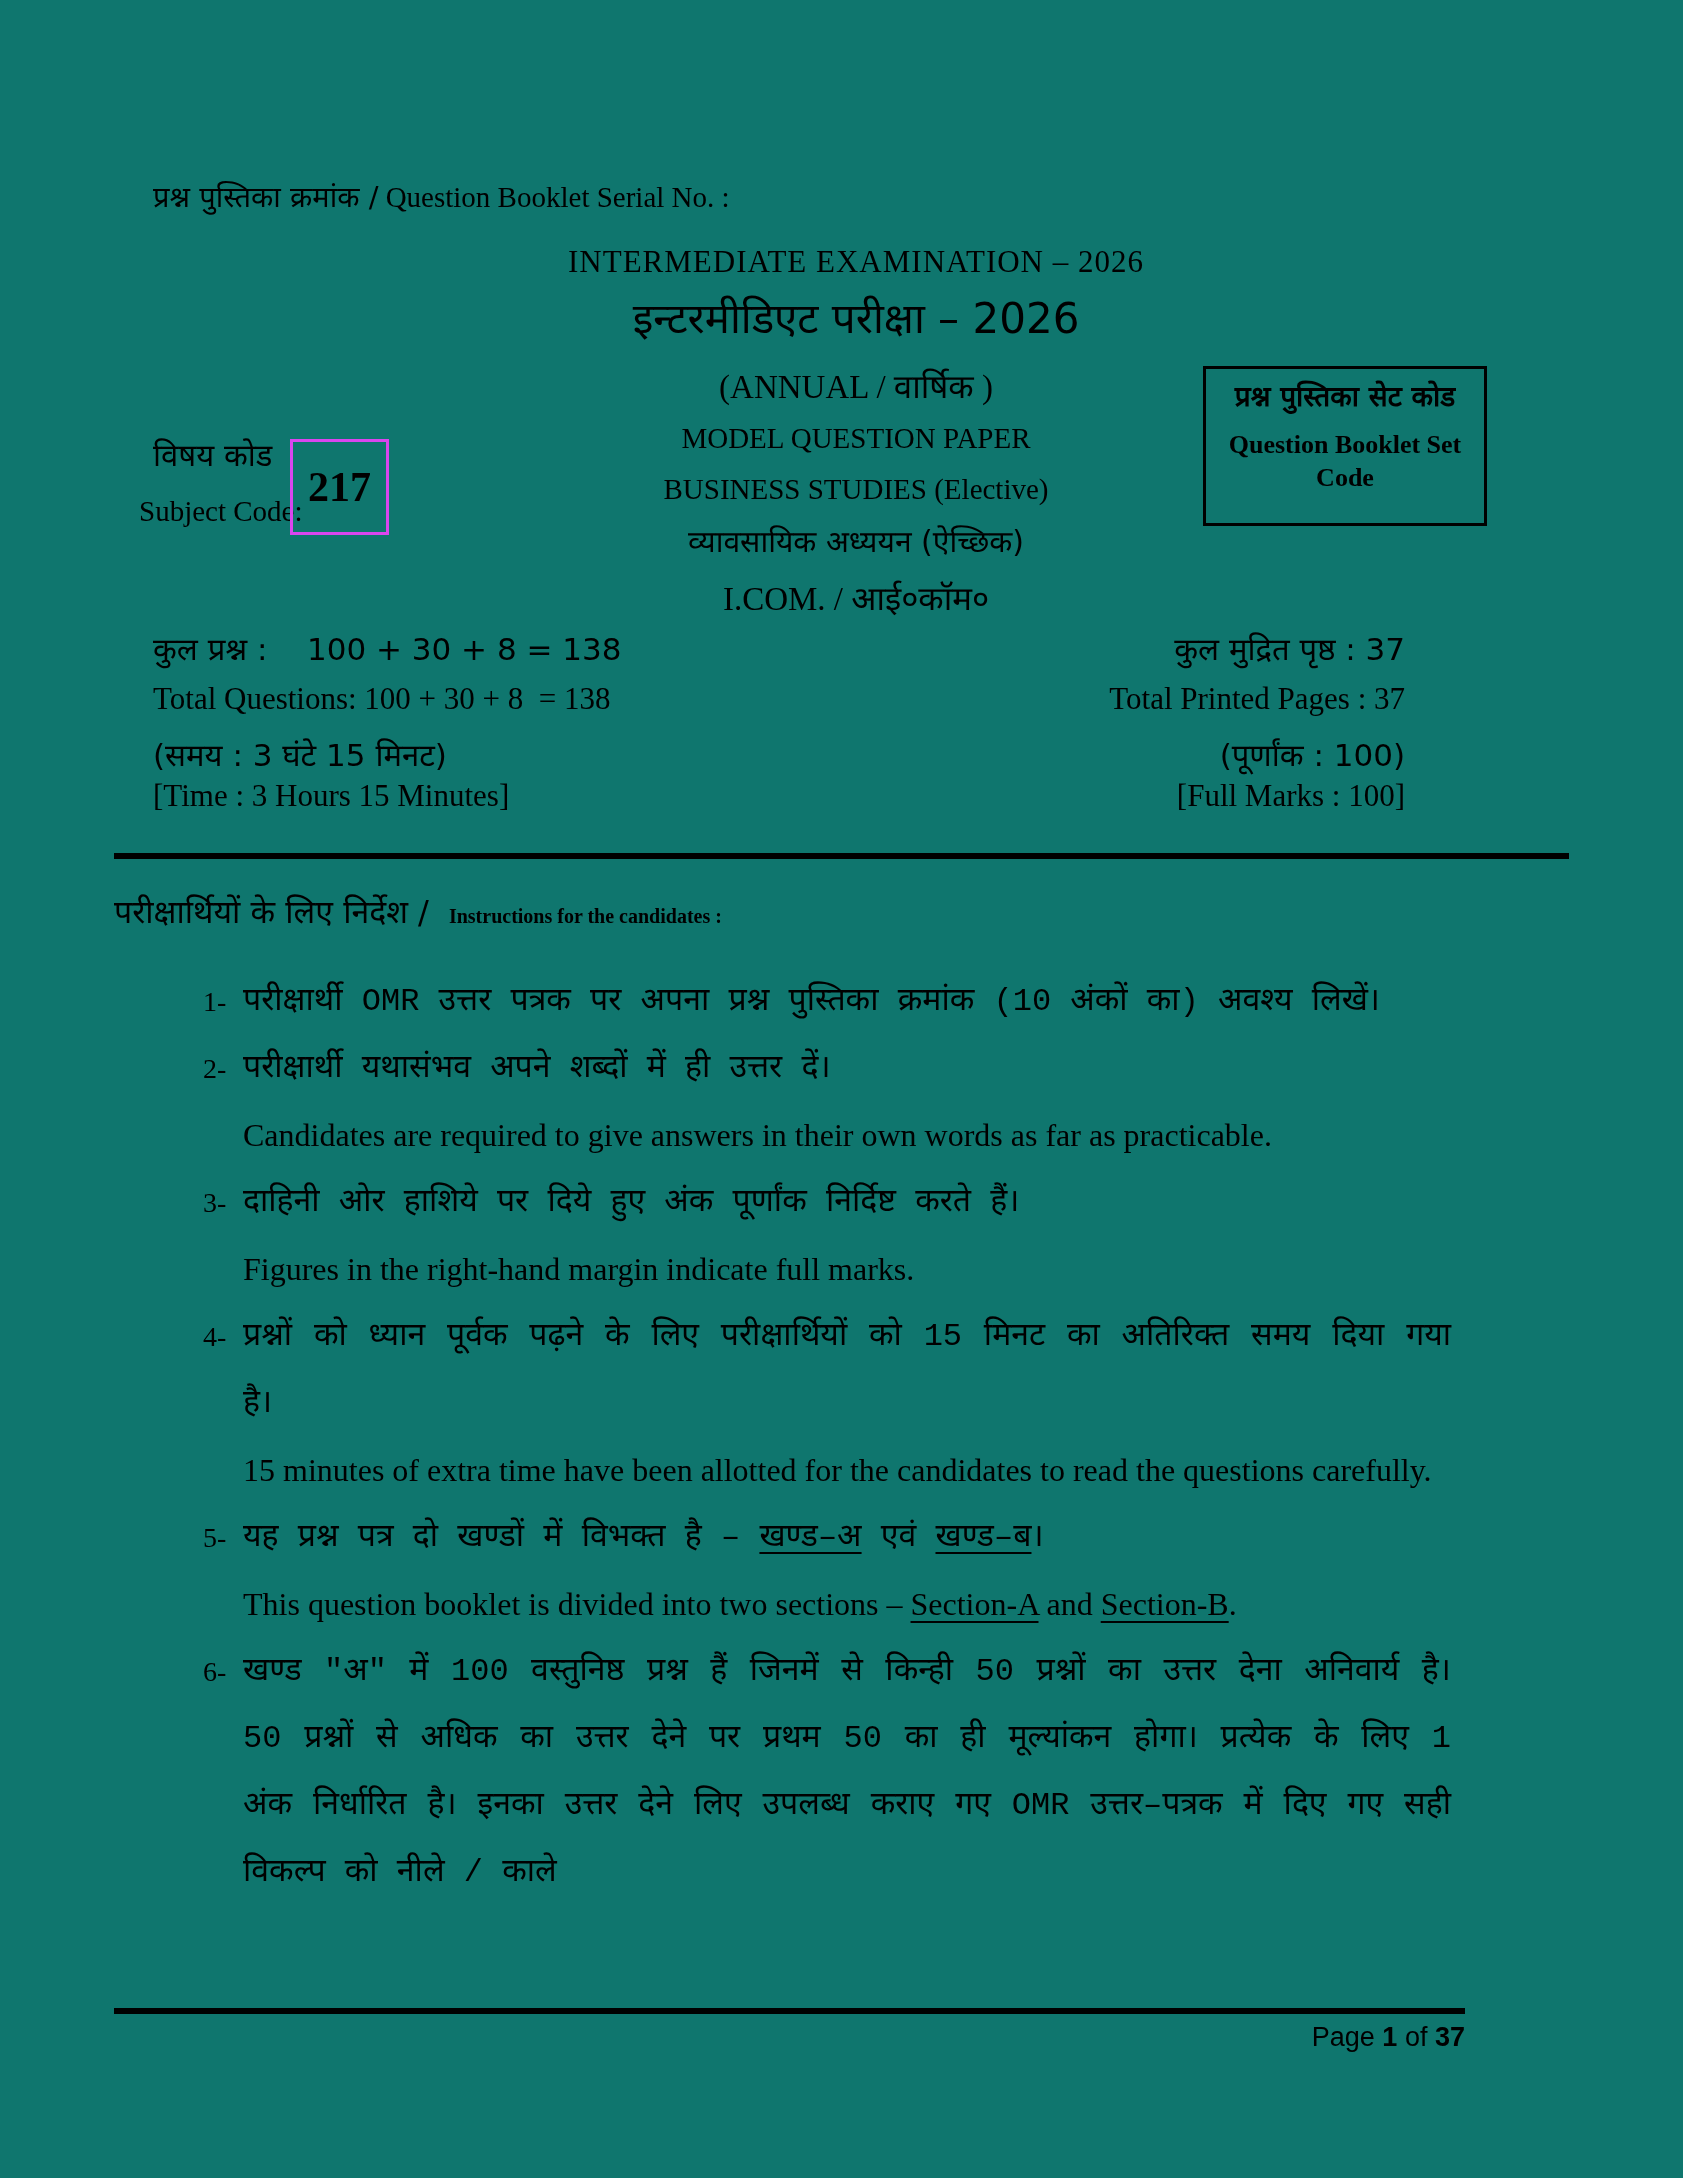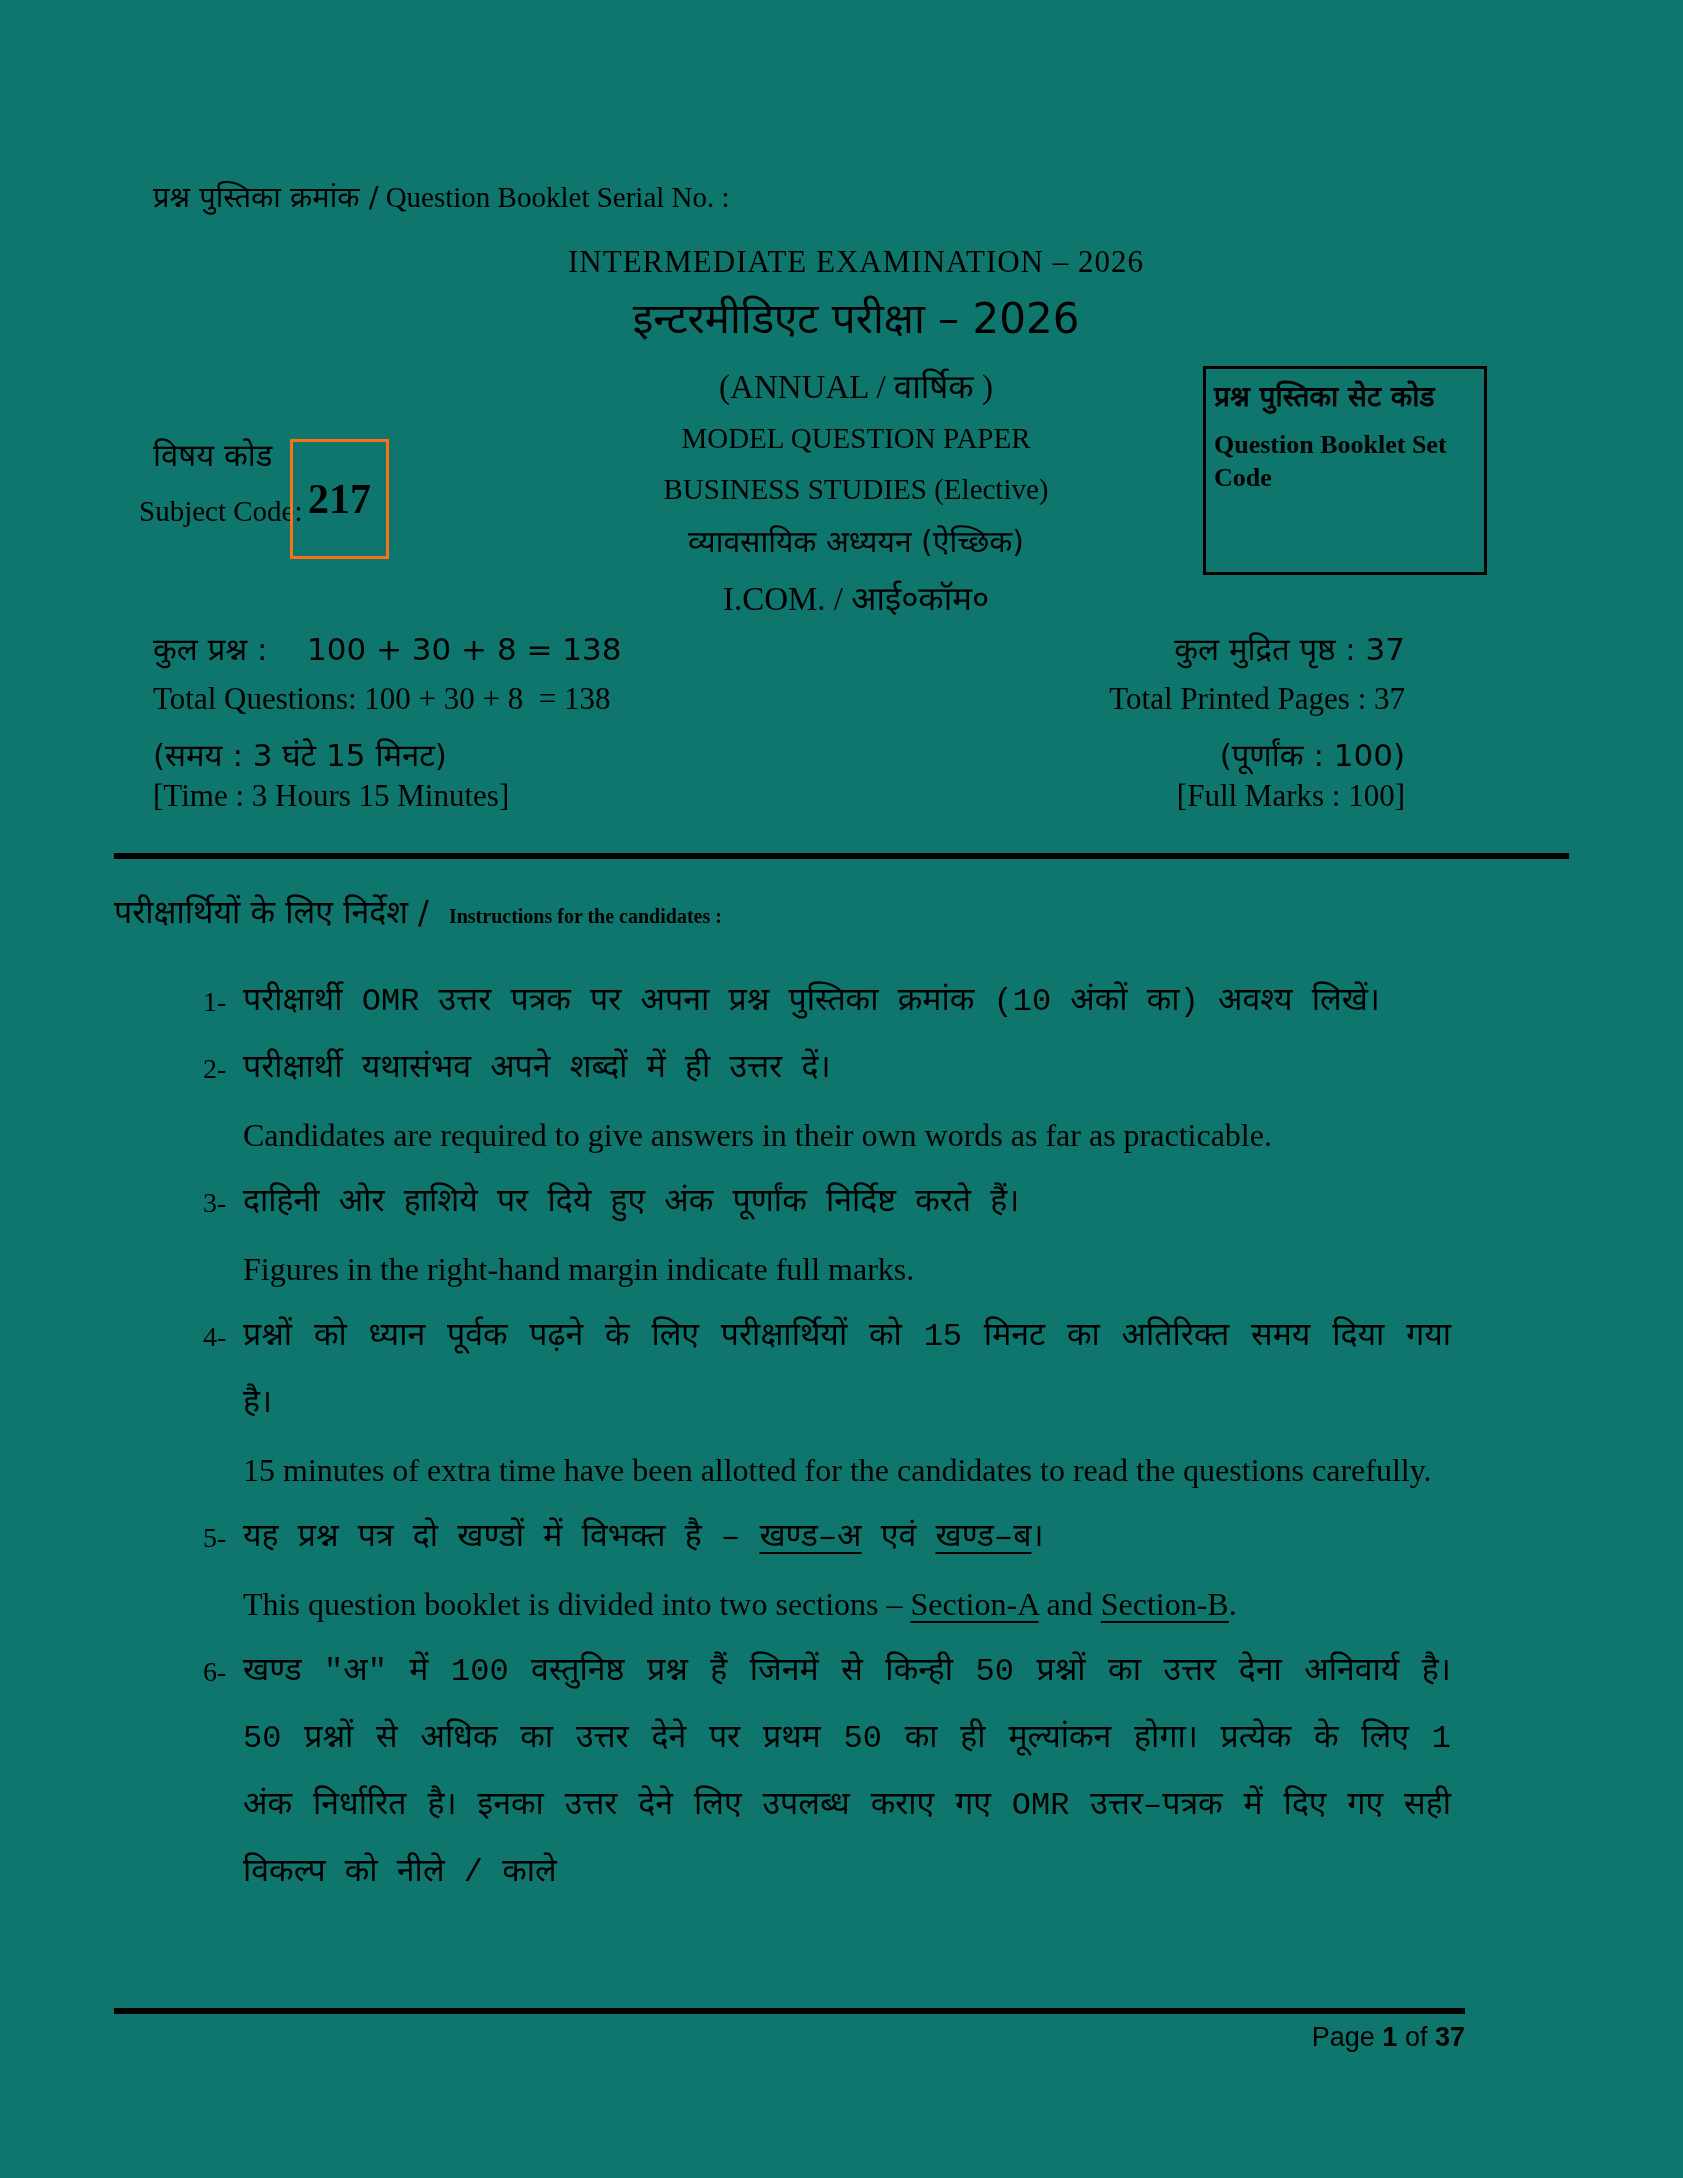--- a/index.html
+++ b/index.html
@@ -23,27 +23,27 @@
   .title-hi { font-size:42px; margin-top:14px; line-height:1.2; }
   .annual   { font-size:33px; margin-top:18px; }
   .model    { font-size:29px; margin-top:14px; }
   .subject-en { font-size:29px; margin-top:18px; }
   .subject-hi { font-size:30px; margin-top:14px; }
   .stream   { font-size:33px; margin-top:14px; }
 
   
   .subj-label-hi { left:153px; top:433px; font-size:31px; }
   .subj-label-en { left:139px; top:495px; font-size:29px; }
-  .code-box { left:290px; top:439px; width:99px; height:120px; border:3px solid #f97316;
+  .code-box { left:290px; top:439px; width:99px; height:96px; border:3px solid #d946ef;
               display:flex; align-items:center; justify-content:center; }
   .code-box span { font-size:42px; font-weight:bold; }
 
   
-  .set-box { left:1203px; top:366px; width:284px; height:209px; border:3px solid #000;
-             padding:10px 8px 0 8px; }
+  .set-box { left:1203px; top:366px; width:284px; height:160px; border:3px solid #000;
+             text-align:center; padding:10px 8px 0 8px; }
   .set-box .hi { font-size:28px; font-weight:bold; line-height:1.3; }
   .set-box .en { font-size:26px; font-weight:bold; line-height:1.25; margin-top:14px; }
 
   
   .trow { left:153px; width:1252px; display:flex; justify-content:space-between; }
   .trow .cell { font-size:31px; }
   .r1 { top:627px; } .r2 { top:681px; } .r3 { top:733px; } .r4 { top:778px; }
 
   .rule { background:#000; height:6px; }
   .rule-top    { left:114px; top:853px;  width:1455px; }

